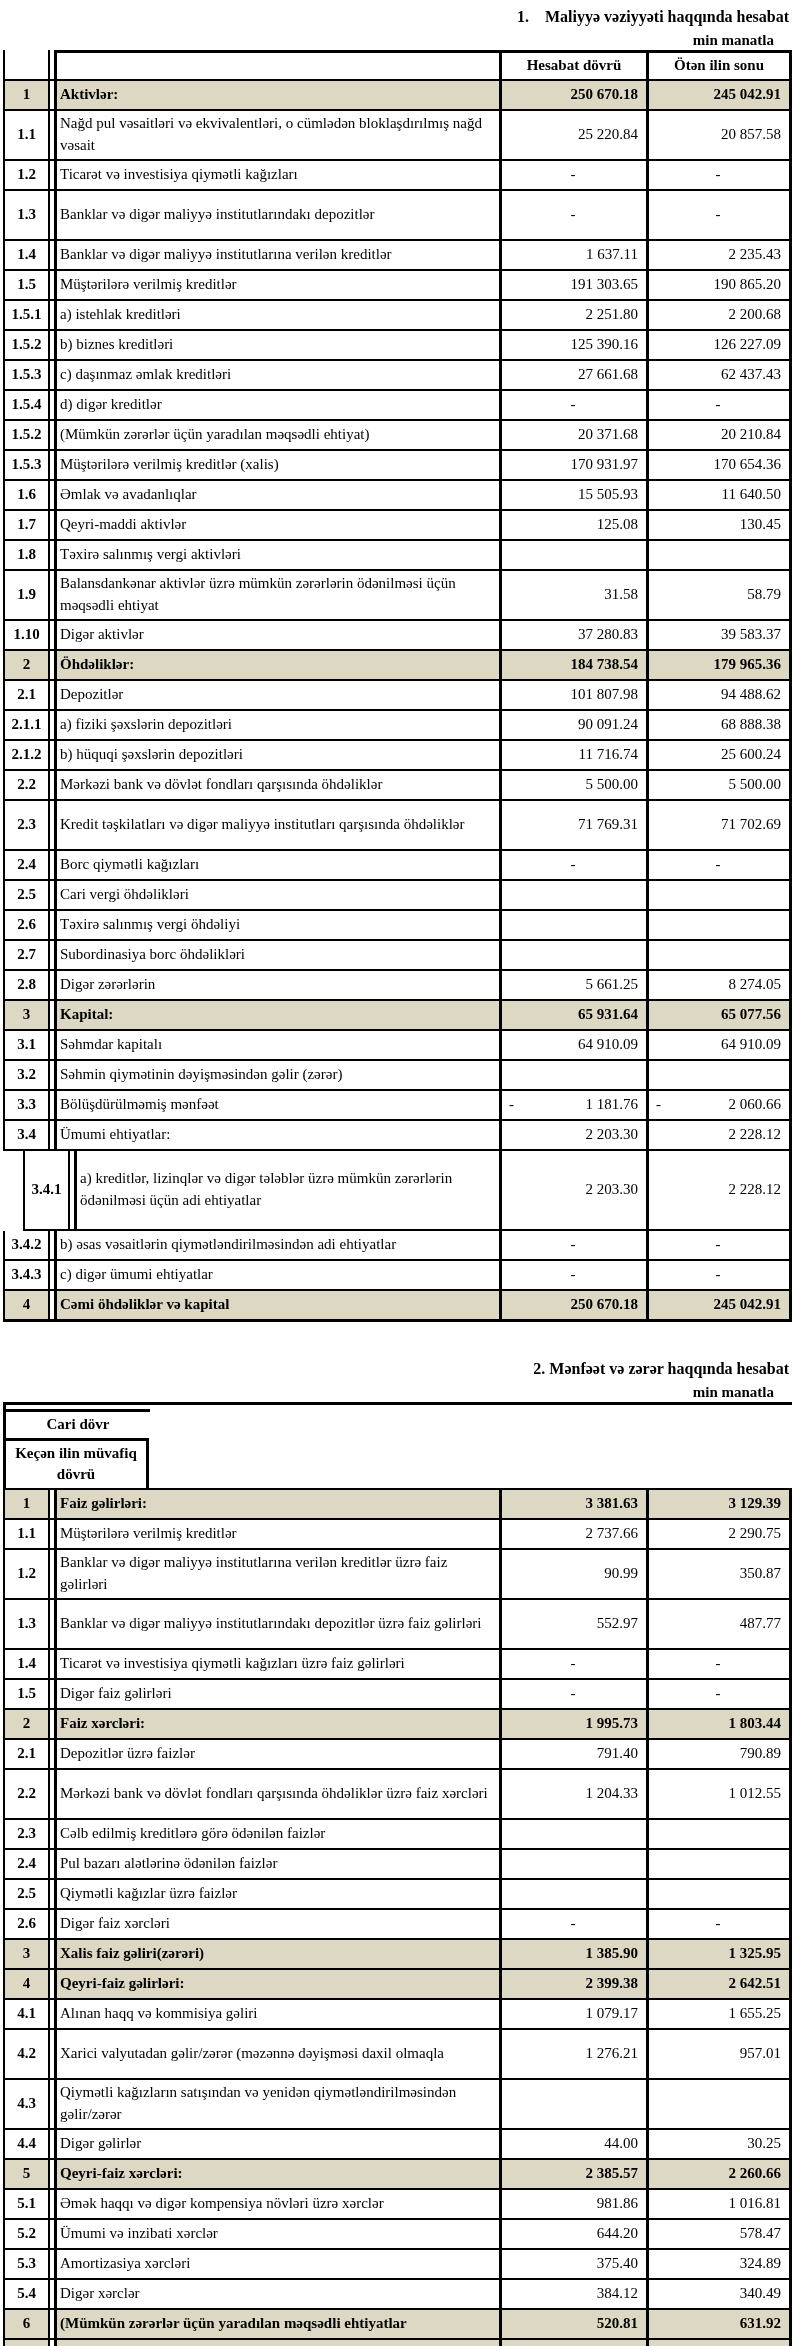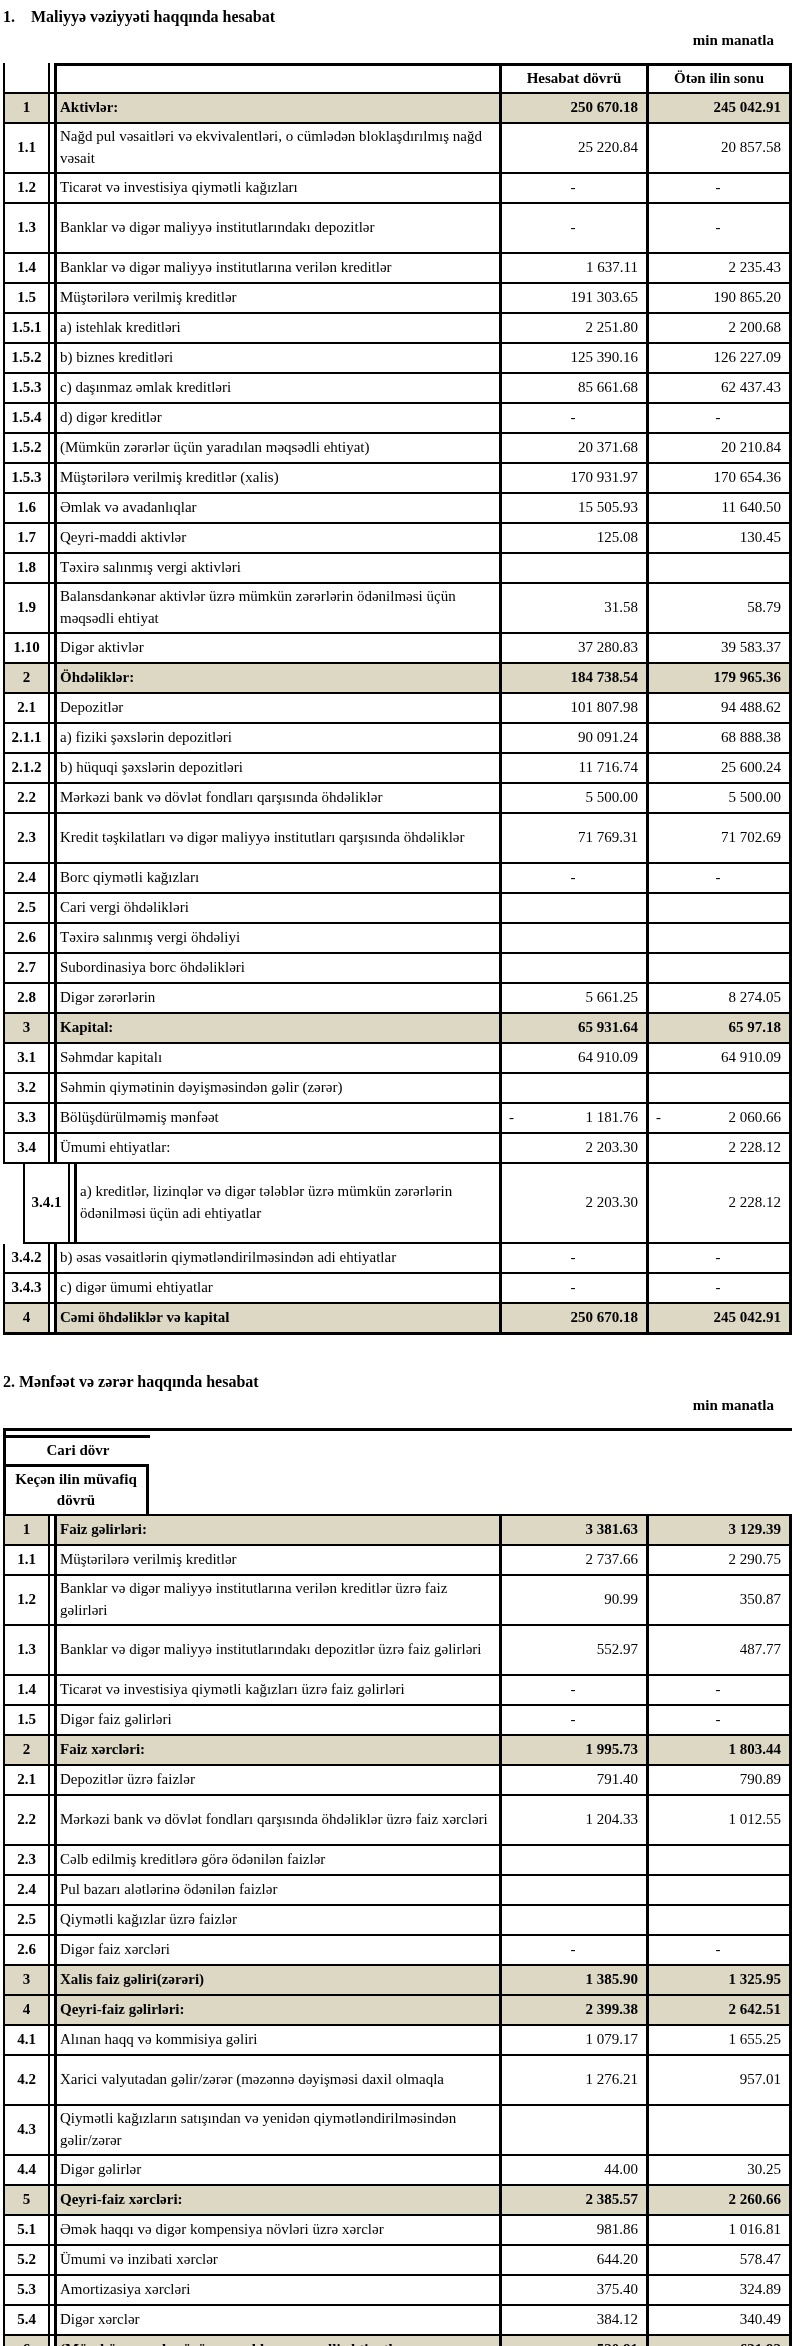--- a/index.html
+++ b/index.html
@@ -1,20 +1,20 @@
 <!DOCTYPE html>
 <html style="--shade: #ddd8c3;"><head>
 <meta charset="utf-8">
 <style>
   html,body{margin:0;padding:0;background:#fff;}
   body{width:800px;font-family:"Liberation Serif",serif;color:#000;}
   .page{padding:6px 11px 16px 3px;}
-  .title{font-weight:bold;font-size:16px;text-align:left;white-space:pre;margin:2px 0 6px 0;}
+  .title{font-weight:bold;font-size:16px;text-align:right;white-space:pre;margin:2px 0 6px 0;}
   .t2-title{margin-top:38px;}
-  .unit{font-weight:bold;font-size:15px;text-align:right;width:777px;box-sizing:border-box;padding-right:6px;margin-bottom:14px;}
+  .unit{font-weight:bold;font-size:15px;text-align:right;width:777px;box-sizing:border-box;padding-right:6px;margin-bottom:1px;}
   .tbl{width:789px;}
   .row{display:flex;align-items:stretch;border-bottom:2px solid #000;min-height:28px;}
   .row.h2{min-height:48px;}
   .row.h3{min-height:78px;margin-left:20px;}
   .row:last-child{border-bottom:3px solid #000;}
   .cell{display:flex;align-items:center;box-sizing:border-box;font-size:15px;line-height:1.45;background:#fff;}
   .c-num{width:47px;flex:none;justify-content:center;font-weight:bold;border-left:2px solid #000;border-right:2px solid #000;}
   .c-gap{width:4px;flex:none;}
   .c-label{flex:1;min-width:0;padding:2px 3px;border-left:3px solid #000;}
   .c-label.clip{white-space:nowrap;overflow:hidden;}
@@ -96,21 +96,21 @@
         <div class="cell c-num">1.5.2</div>
         <div class="c-gap"></div>
         <div class="cell c-label">b) biznes kreditləri</div>
         <div class="cell c-v">125 390.16</div>
         <div class="cell c-v2">126 227.09</div>
       </div>
       <div class="row">
         <div class="cell c-num">1.5.3</div>
         <div class="c-gap"></div>
         <div class="cell c-label">c) daşınmaz əmlak kreditləri</div>
-        <div class="cell c-v">85 661.68</div>
+        <div class="cell c-v">27 661.68</div>
         <div class="cell c-v2">62 437.43</div>
       </div>
       <div class="row">
         <div class="cell c-num">1.5.4</div>
         <div class="c-gap"></div>
         <div class="cell c-label">d) digər kreditlər</div>
         <div class="cell c-v dash">-</div>
         <div class="cell c-v2 dash">-</div>
       </div>
       <div class="row">
@@ -237,21 +237,21 @@
         <div class="c-gap"></div>
         <div class="cell c-label">Digər zərərlərin</div>
         <div class="cell c-v">5 661.25</div>
         <div class="cell c-v2">8 274.05</div>
       </div>
       <div class="row shaded">
         <div class="cell c-num">3</div>
         <div class="c-gap"></div>
         <div class="cell c-label">Kapital:</div>
         <div class="cell c-v">65 931.64</div>
-        <div class="cell c-v2">65 97.18</div>
+        <div class="cell c-v2">65 077.56</div>
       </div>
       <div class="row">
         <div class="cell c-num">3.1</div>
         <div class="c-gap"></div>
         <div class="cell c-label">Səhmdar kapitalı</div>
         <div class="cell c-v">64 910.09</div>
         <div class="cell c-v2">64 910.09</div>
       </div>
       <div class="row">
         <div class="cell c-num">3.2</div>

